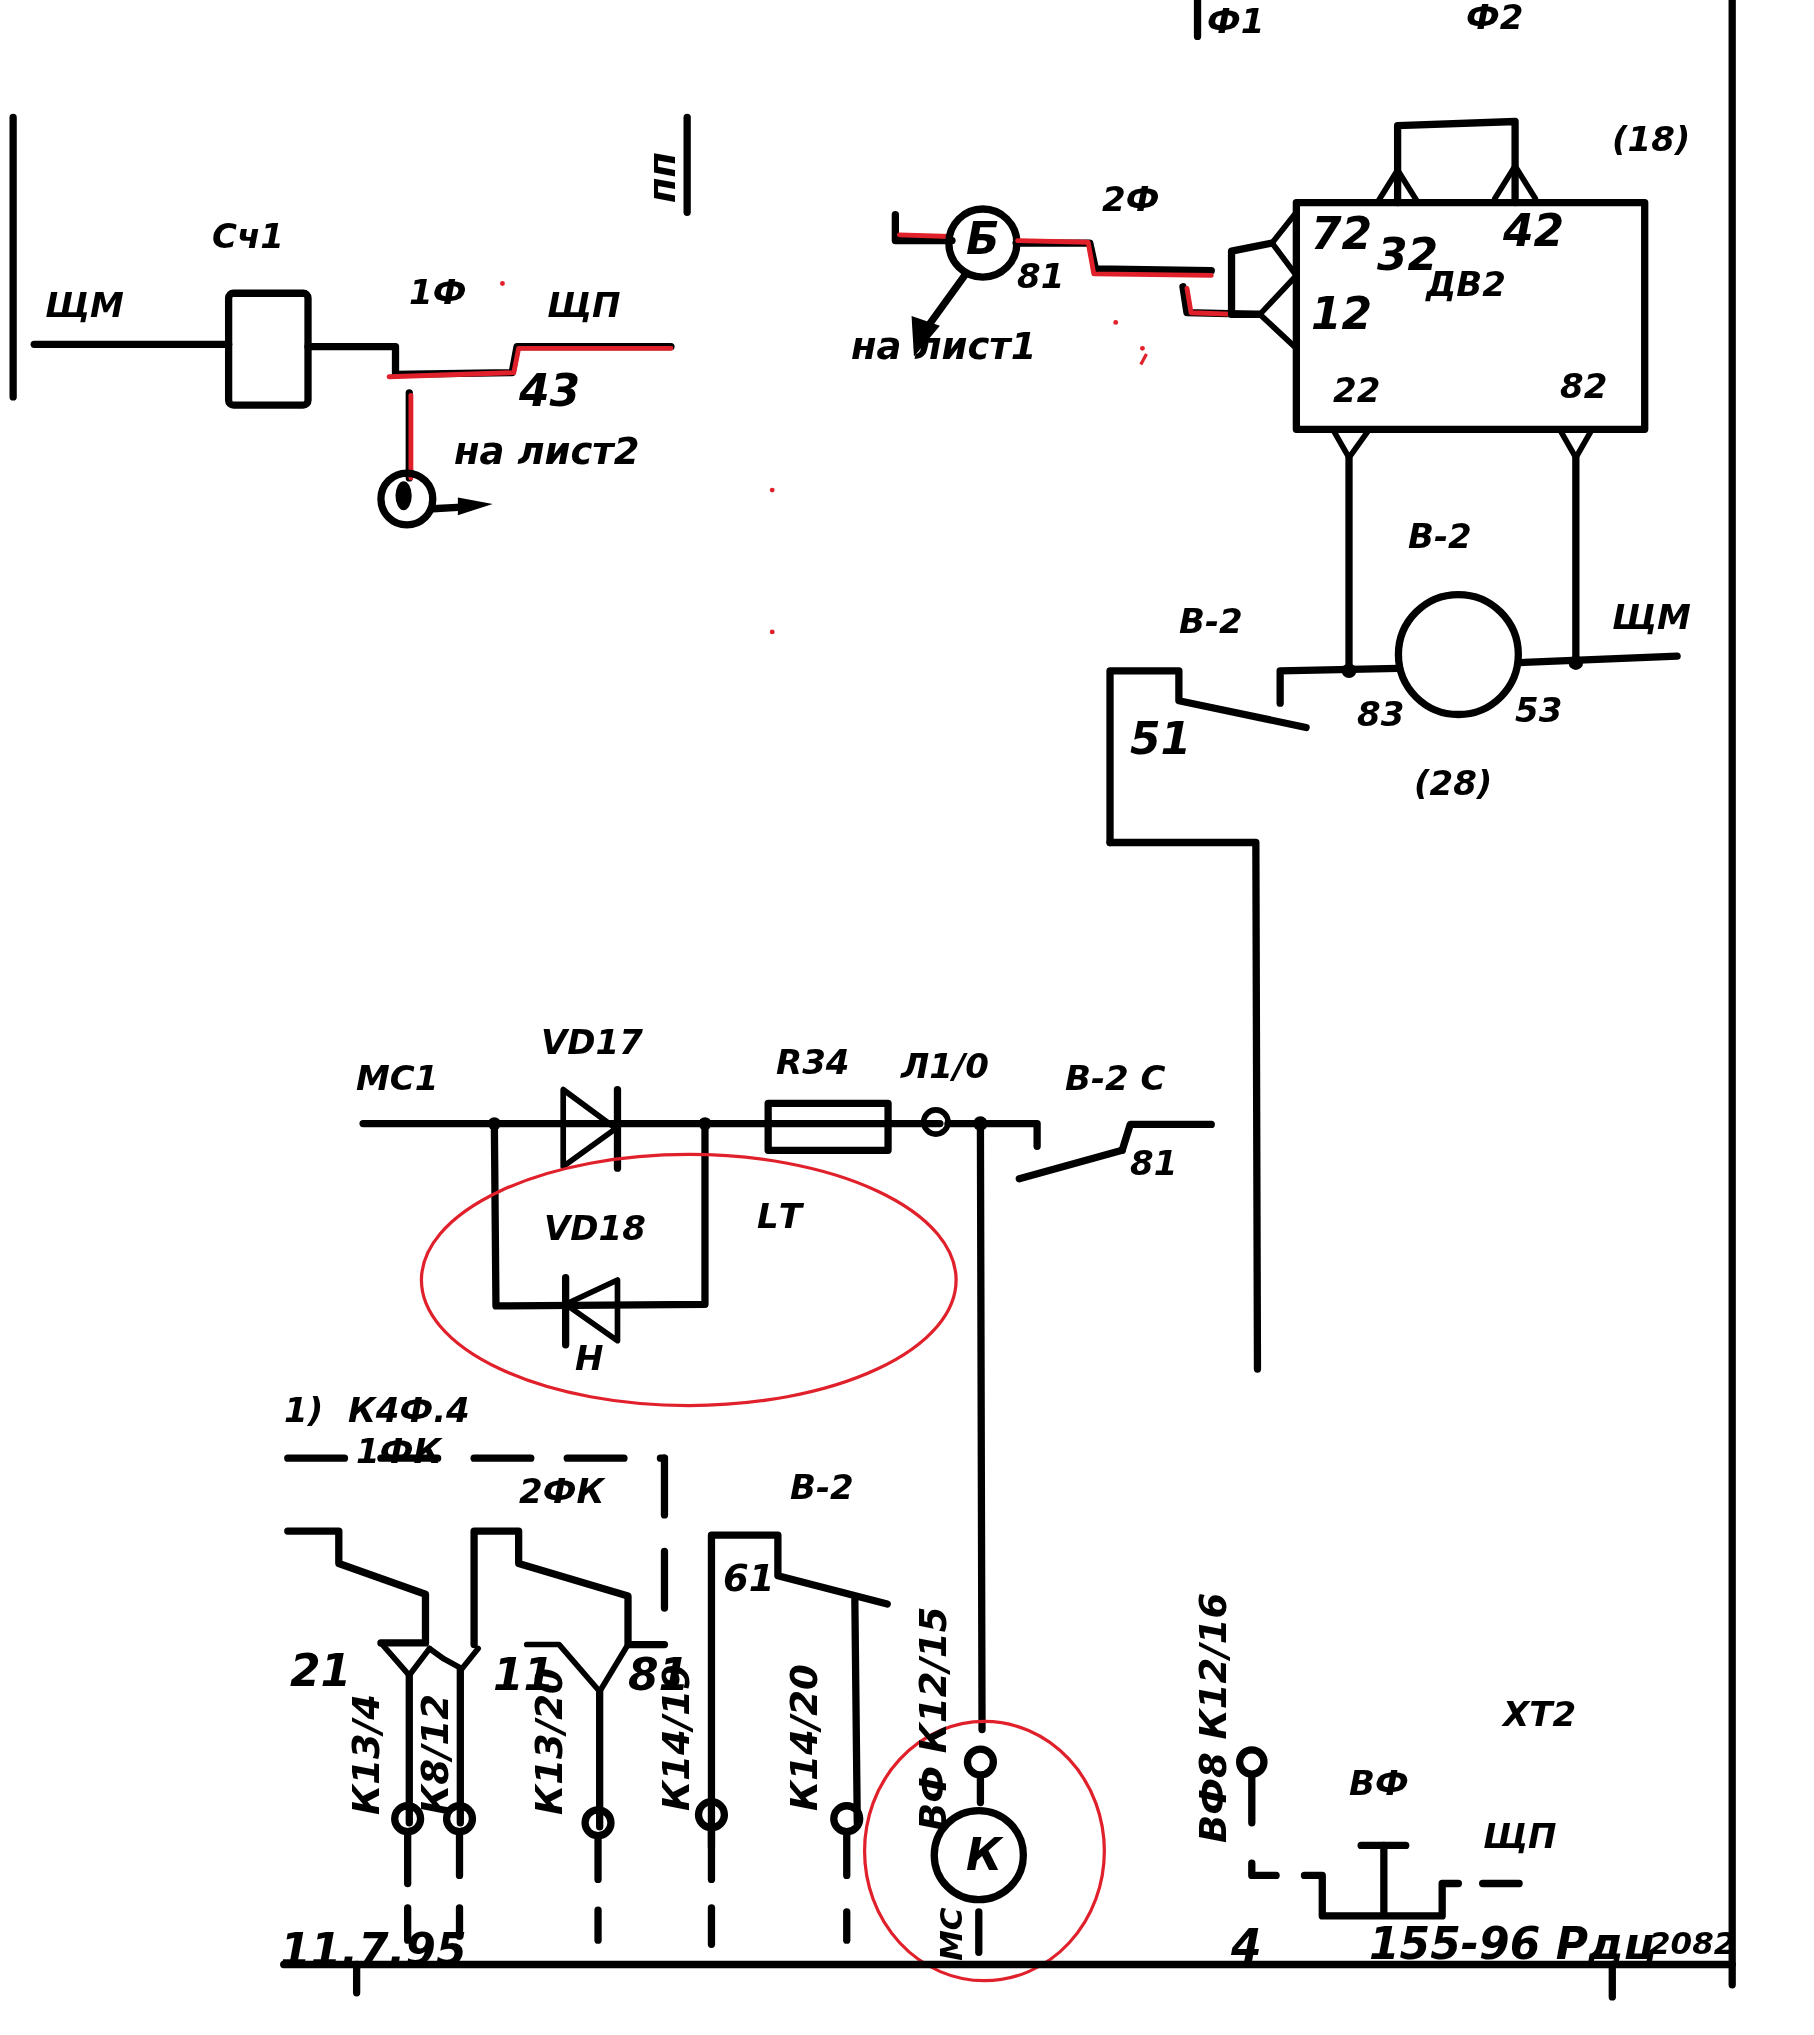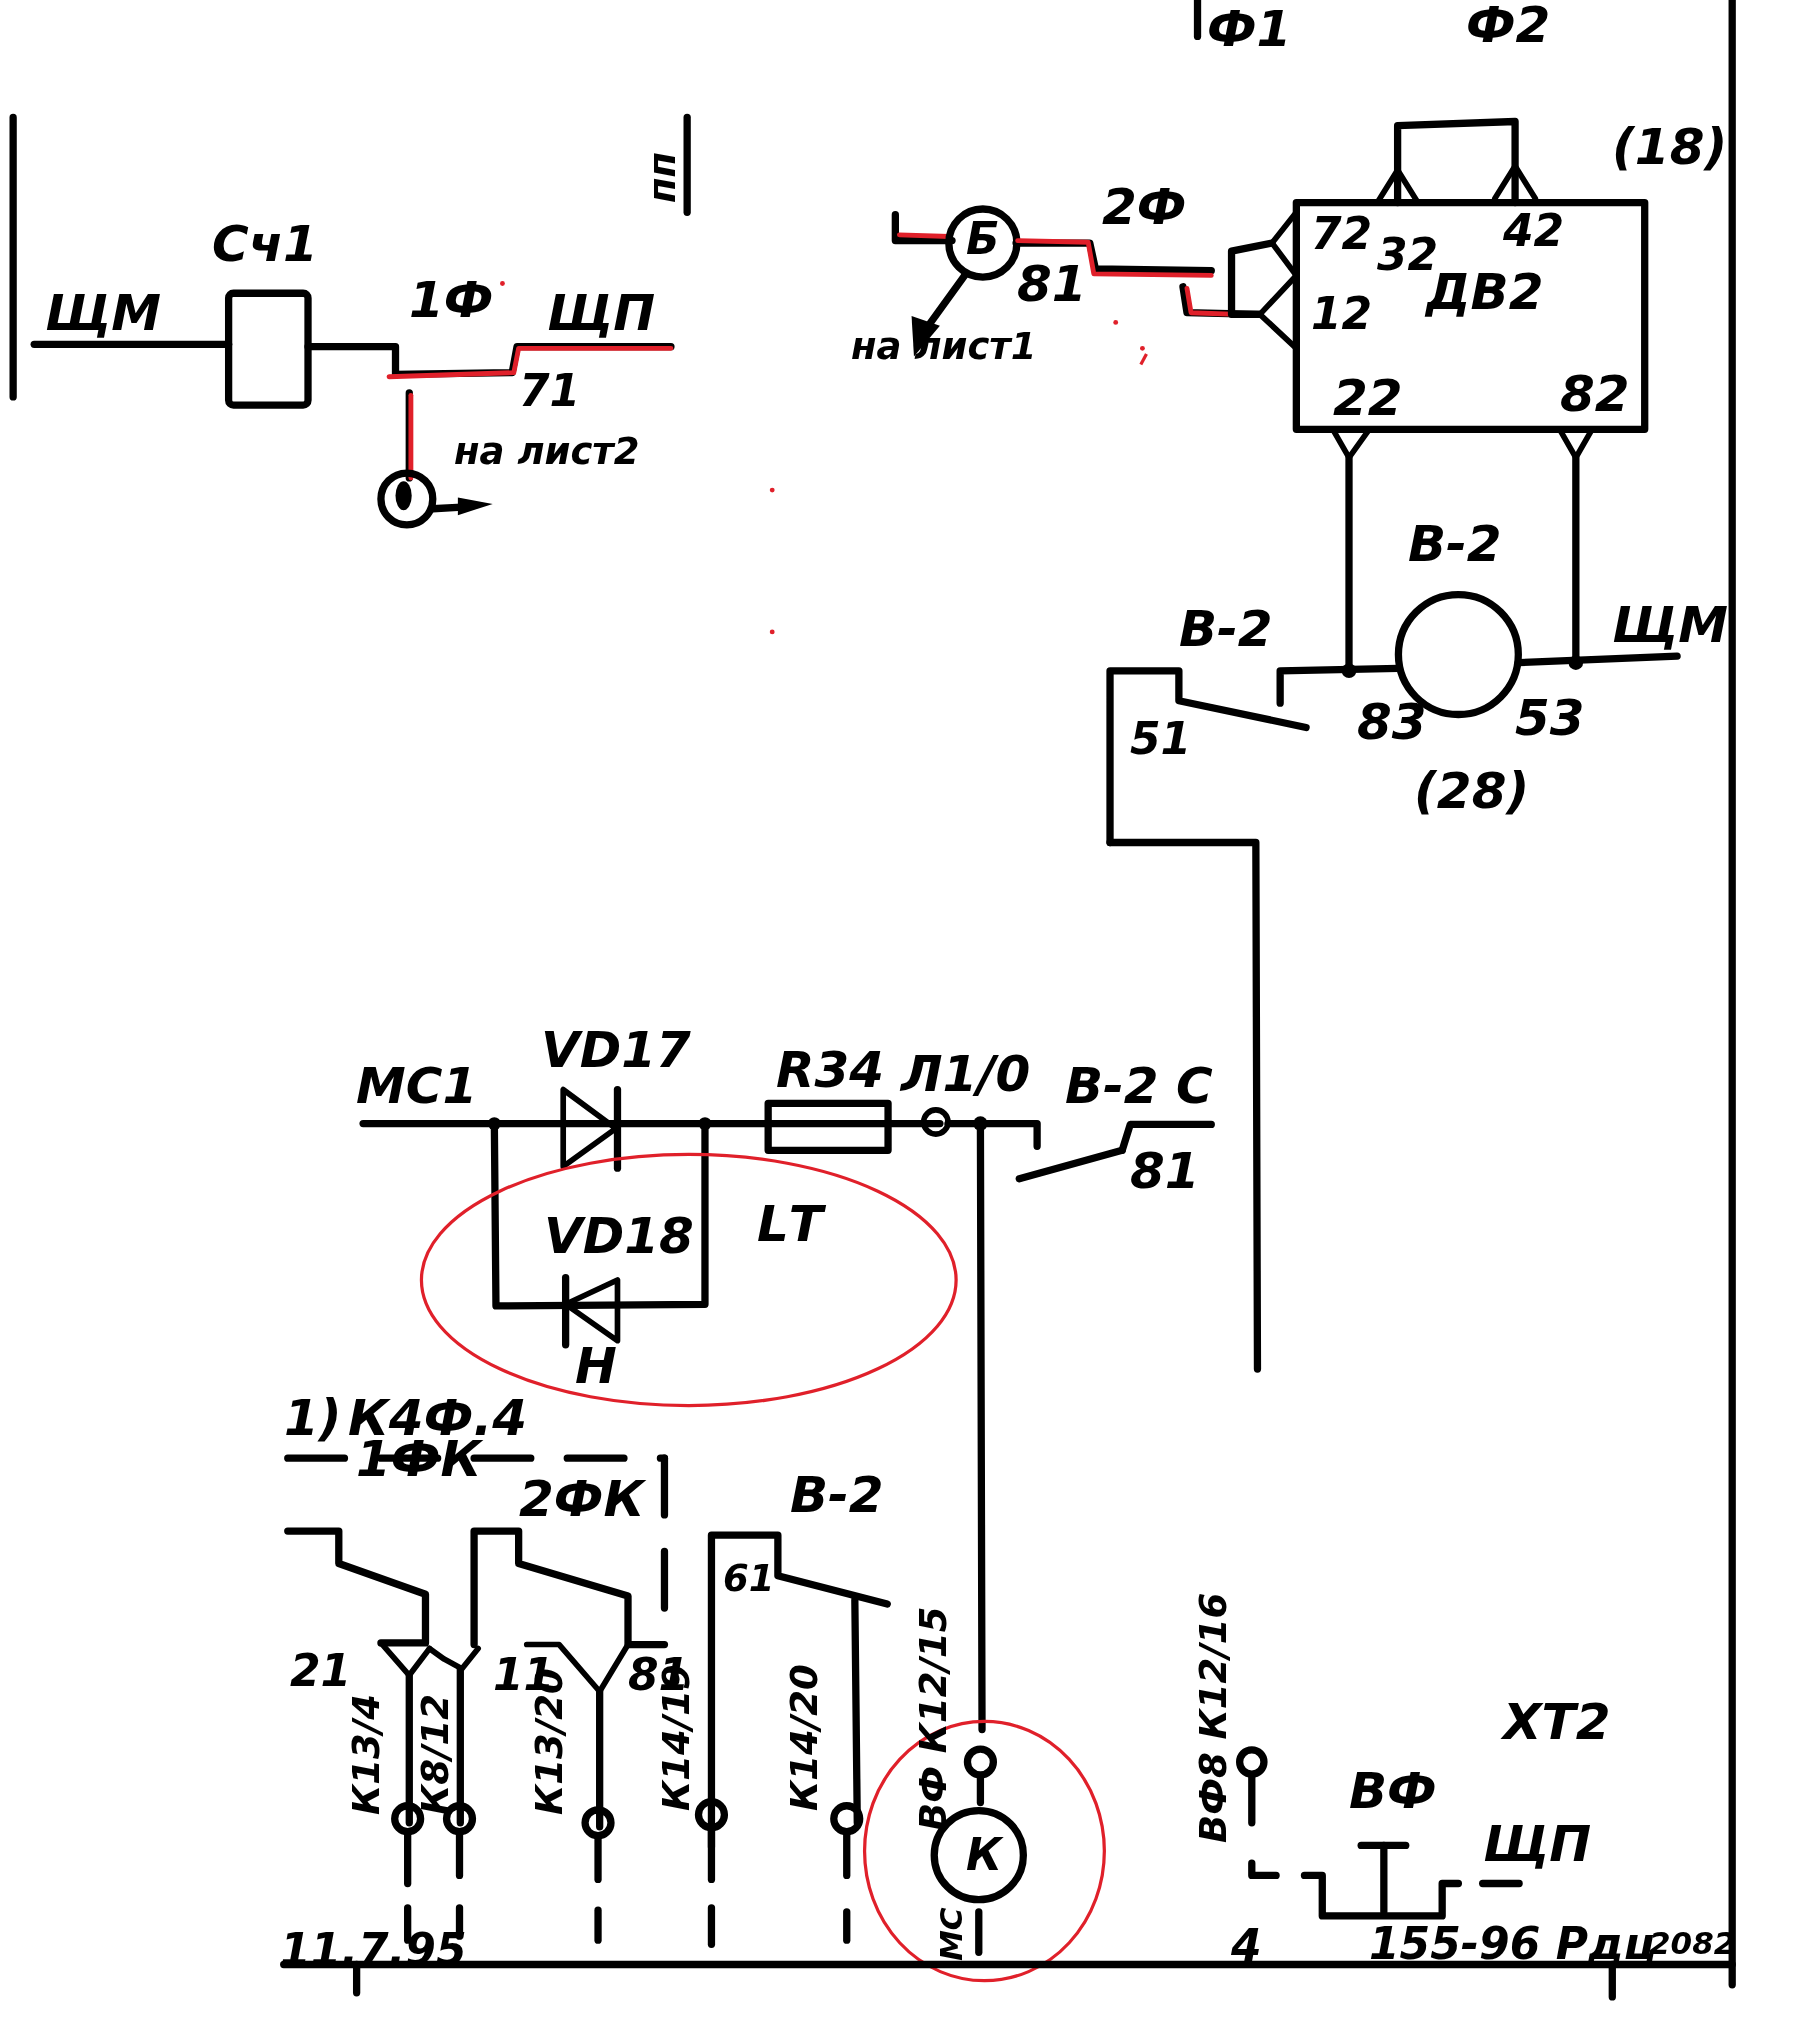--- a/index.html
+++ b/index.html
@@ -4,21 +4,21 @@
 <style>
   html,body{margin:0;padding:0;background:#ffffff;}
   #canvas{position:relative;width:1815px;height:2035px;background:#ffffff;overflow:hidden;}
   svg{position:absolute;left:0;top:0;}
   .w{stroke:#000;stroke-width:9;fill:none;stroke-linecap:round;stroke-linejoin:round;}
   .wt{stroke:#000;stroke-width:7;fill:none;stroke-linecap:round;stroke-linejoin:round;}
   .r{stroke:#e0202a;stroke-width:6;fill:none;stroke-linecap:round;stroke-linejoin:round;}
   .rc{stroke:#e0202a;stroke-width:4;fill:none;}
   .dash{stroke:#000;stroke-width:9;fill:none;stroke-dasharray:70 45;stroke-linecap:round;}
   .lbl{position:absolute;font-family:"DejaVu Sans",sans-serif;font-style:italic;font-weight:bold;color:#000;white-space:nowrap;line-height:1;}
-  .big{font-size:50px;}
+  .big{font-size:34px;}
   .med{font-size:44px;}
   .sm{font-size:37px;}
   .xs{font-size:31px;}
   .rot{transform-origin:left top;transform:rotate(-90deg);}
 </style>
 </head>
 <body>
 
 <div id="canvas">
 <svg width="1815" height="2035" viewBox="0 0 2240 2512">
@@ -146,21 +146,21 @@
 </svg>
 
 <span class="lbl big" style="left:1207px;top:4px;">Ф1</span>
 <span class="lbl big" style="left:1466px;top:0px;">Ф2</span>
 <span class="lbl sm rot" style="left:644px;top:203px;">пп</span>
 
 <span class="lbl big" style="left:45px;top:288px;">ЩМ</span>
 <span class="lbl big" style="left:212px;top:219px;">Сч1</span>
 <span class="lbl big" style="left:409px;top:275px;">1Ф</span>
 <span class="lbl big" style="left:547px;top:288px;">ЩП</span>
-<span class="lbl med" style="left:519px;top:369px;">71</span>
+<span class="lbl med" style="left:519px;top:369px;">43</span>
 <span class="lbl sm" style="left:454px;top:433px;">на лист2</span>
 
 <span class="lbl med" style="left:966px;top:217px;">Б</span>
 <span class="lbl big" style="left:1017px;top:259px;">81</span>
 <span class="lbl big" style="left:1102px;top:182px;">2Ф</span>
 <span class="lbl sm" style="left:851px;top:328px;">на лист1</span>
 <span class="lbl big" style="left:1612px;top:122px;">(18)</span>
 
 <span class="lbl big" style="left:1426px;top:259px;margin-top:8px;">ДВ2</span>
 <span class="lbl med" style="left:1311px;top:212px;">72</span>

